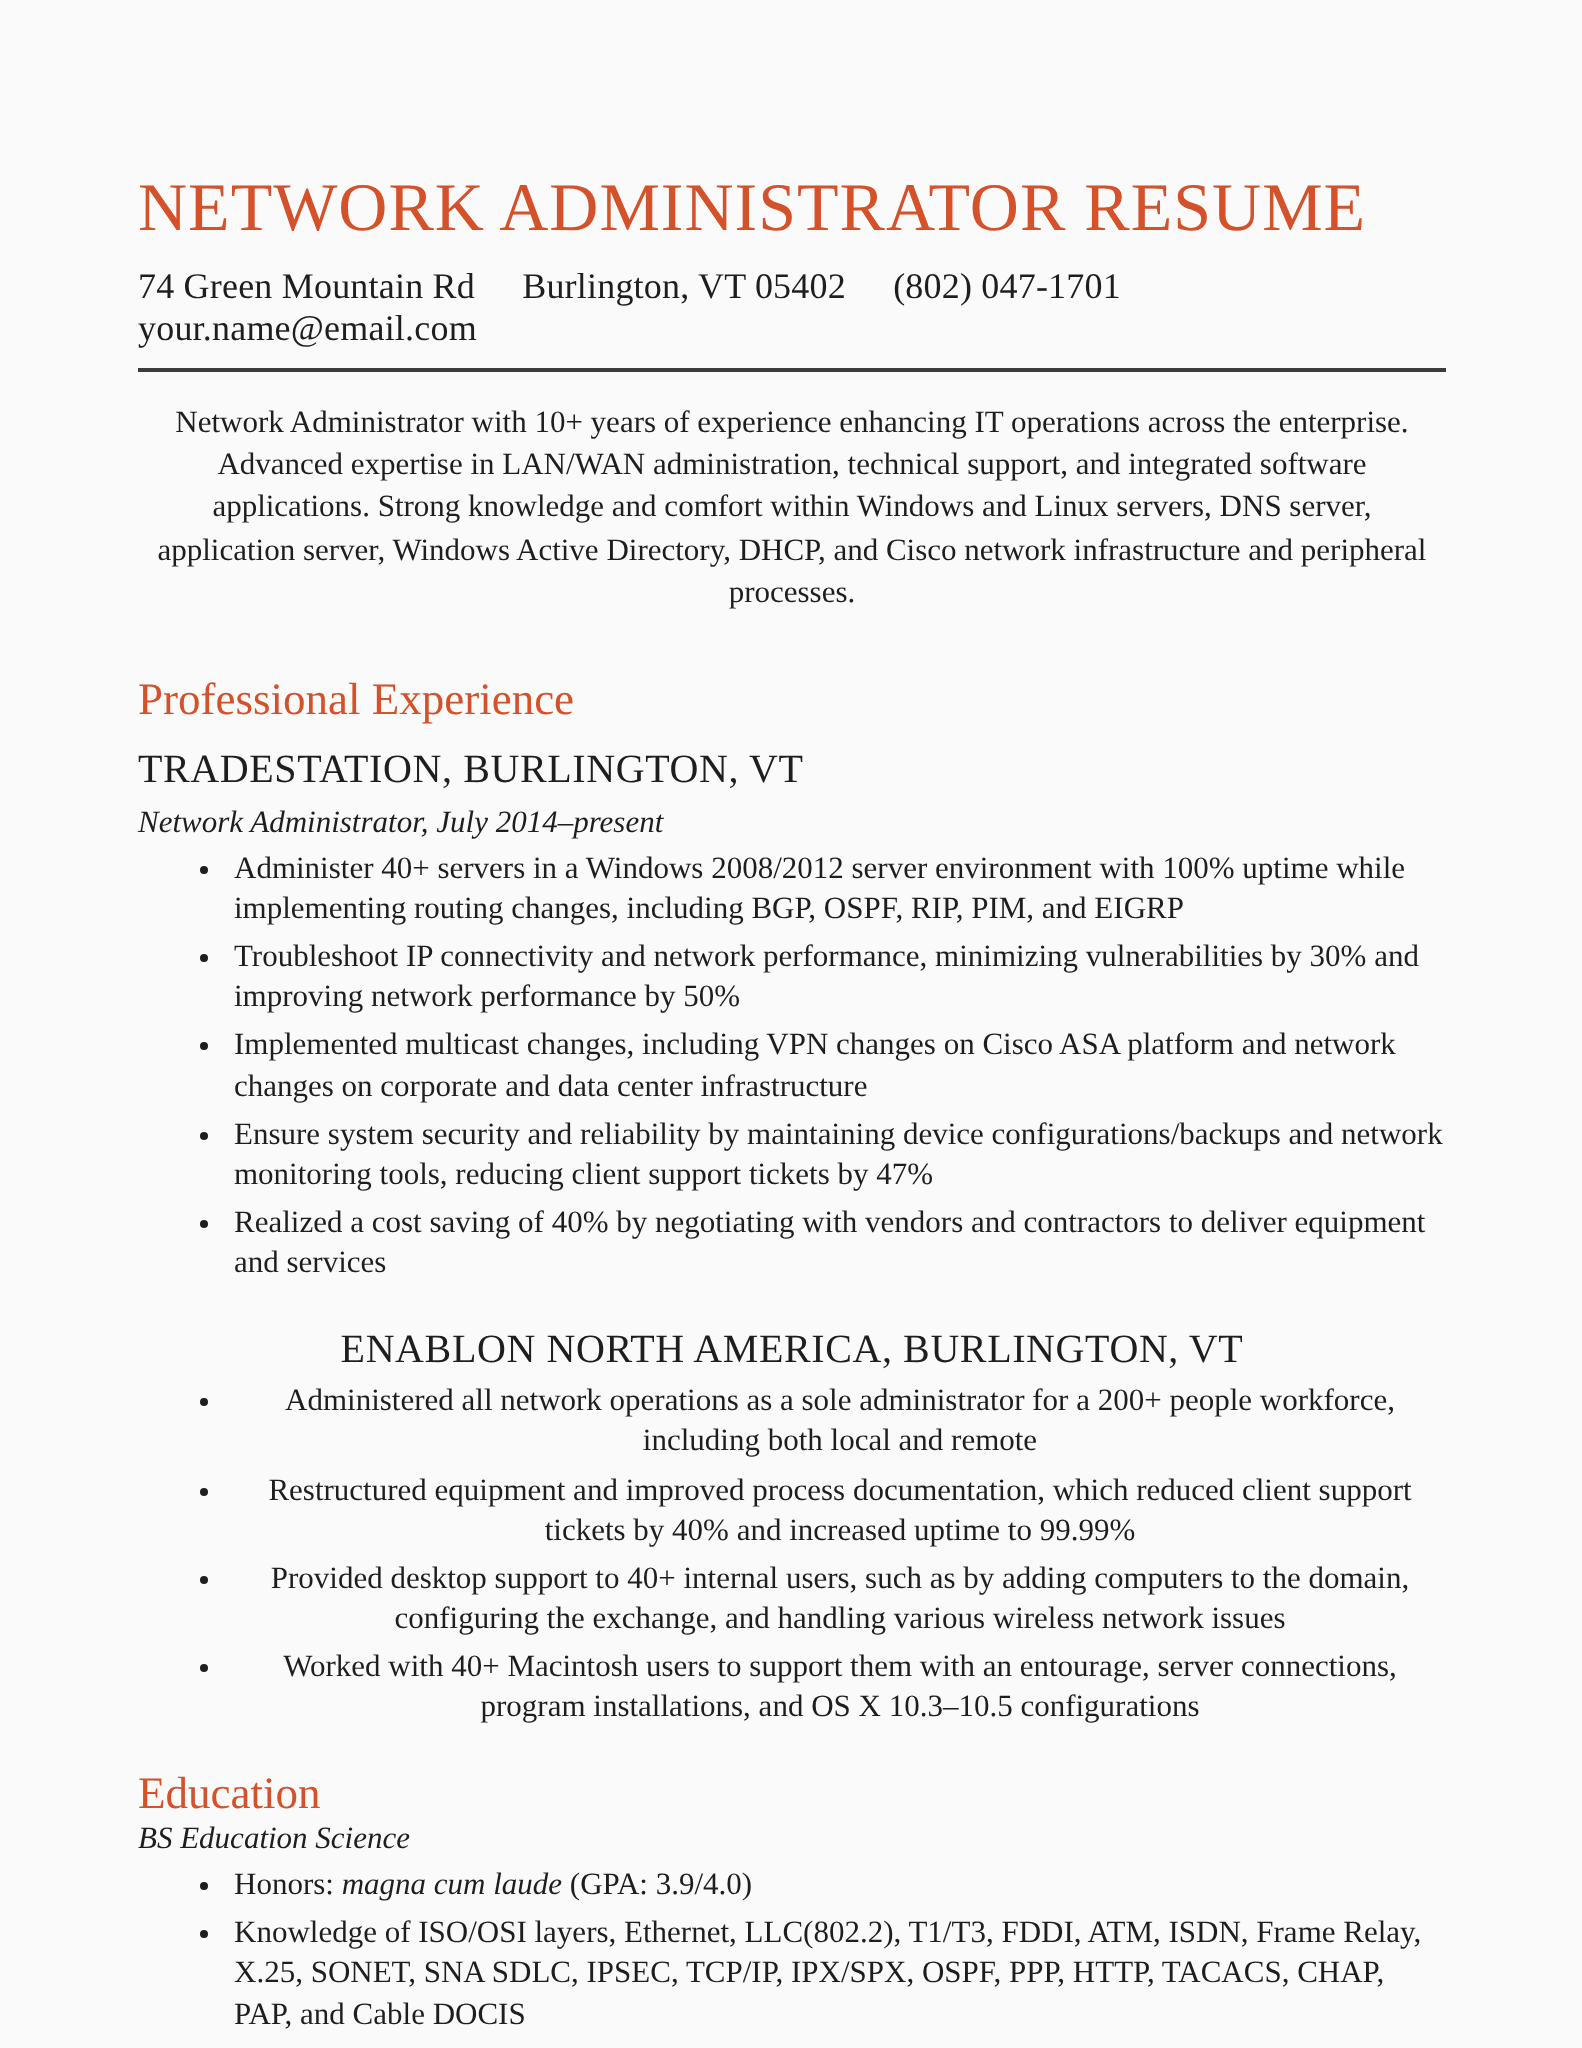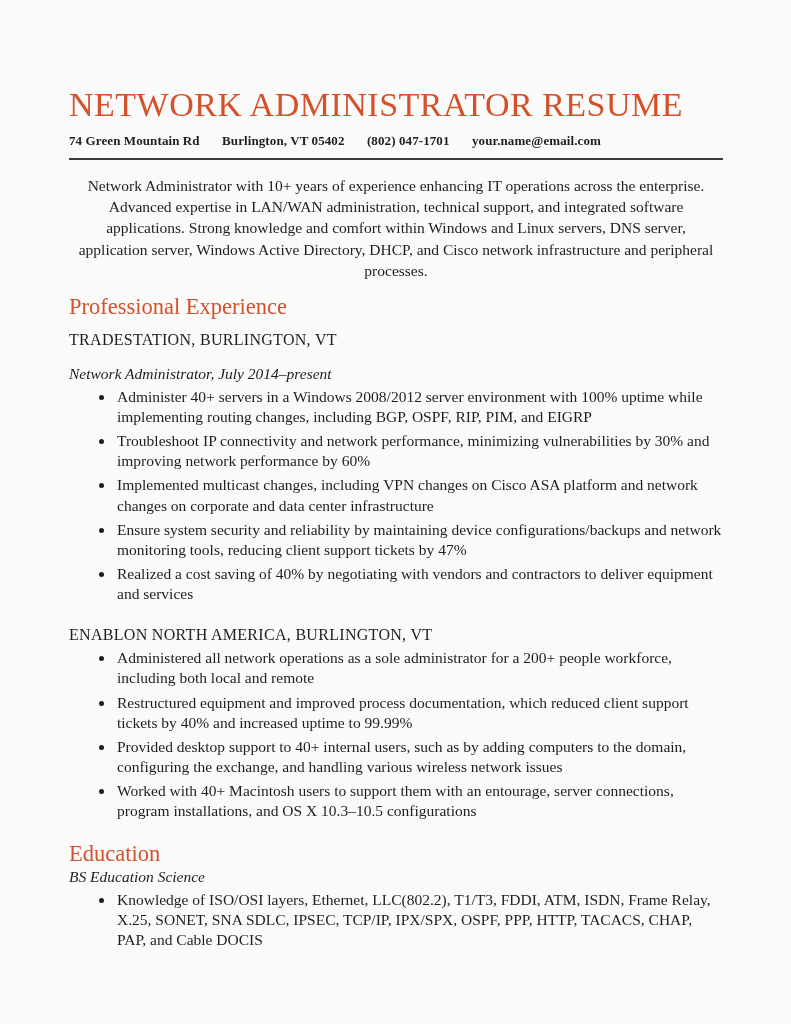--- a/index.html
+++ b/index.html
@@ -24,22 +24,22 @@
     font-family:"Liberation Serif","DejaVu Serif",serif;
     font-weight:normal;
     font-size:34px;
     line-height:1;
     letter-spacing:0.5px;
     color:var(--accent);
     white-space:nowrap;
   }
   .contact{
     margin-top:11px;
-    font-size:13px;
-    font-weight:bold;
+    font-size:18px;
+    font-weight:normal;
     letter-spacing:0.1px;
   }
   .contact span{margin-right:19px;}
   .contact span:last-child{margin-right:0;}
   .rule{
     margin-top:9px;
     border:none;
     border-top:2px solid var(--divider);
     height:0;
   }
@@ -47,45 +47,45 @@
     margin:15px 1px 0;
     text-align:center;
     font-size:15.5px;
     line-height:1.37;
   }
   .section-heading{
     font-weight:normal;
     font-size:22.5px;
     line-height:1.1;
     color:var(--accent);
-    margin-top:14px;
+    margin-top:31px;
   }
   .section-heading.spaced{margin-top:21px;}
   .employer{
     margin-top:11px;
-    font-size:16px;
+    font-size:20px;
     letter-spacing:0.3px;
   }
   .role{
     font-style:italic;
     font-size:15.5px;
-    margin-top:16px;
+    margin-top:6px;
   }
   ul.bullets{
     margin-top:4px;
     padding-left:46px;
     list-style:disc outside;
   }
   ul.bullets li{
     font-size:15.5px;
     line-height:1.3;
     margin-top:4px;
     padding-left:2px;
   }
-  .job + .job{margin-top:22px;}
+  .job + .job{margin-top:22px;text-align:center;}
   .degree{
     font-style:italic;
     font-size:15.5px;
     margin-top:1px;
   }
   em.inline-italic{font-style:italic;}
 </style>
 </head>
 <body>
 
@@ -105,41 +105,44 @@
   <p class="summary">Network Administrator with 10+ years of experience enhancing IT operations across the enterprise. Advanced expertise in LAN/WAN administration, technical support, and integrated software applications. Strong knowledge and comfort within Windows and Linux servers, DNS server, application server, Windows Active Directory, DHCP, and Cisco network infrastructure and peripheral processes.</p>
 
   <section>
     <h2 class="section-heading">Professional Experience</h2>
 
     <div class="job">
       <div class="employer">TRADESTATION, BURLINGTON, VT</div>
       <div class="role">Network Administrator, July 2014–present</div>
       <ul class="bullets">
         <li>Administer 40+ servers in a Windows 2008/2012 server environment with 100% uptime while implementing routing changes, including BGP, OSPF, RIP, PIM, and EIGRP</li>
-        <li>Troubleshoot IP connectivity and network performance, minimizing vulnerabilities by 30% and improving network performance by 60%</li>
+        <li>Troubleshoot IP connectivity and network performance, minimizing vulnerabilities by 30% and improving network performance by 50%</li>
         <li>Implemented multicast changes, including VPN changes on Cisco ASA platform and network changes on corporate and data center infrastructure</li>
         <li>Ensure system security and reliability by maintaining device configurations/backups and network monitoring tools, reducing client support tickets by 47%</li>
         <li>Realized a cost saving of 40% by negotiating with vendors and contractors to deliver equipment and services</li>
       </ul>
     </div>
 
     <div class="job">
       <div class="employer">ENABLON NORTH AMERICA, BURLINGTON, VT</div>
       <ul class="bullets">
         <li>Administered all network operations as a sole administrator for a 200+ people workforce, including both local and remote</li>
         <li>Restructured equipment and improved process documentation, which reduced client support tickets by 40% and increased uptime to 99.99%</li>
         <li>Provided desktop support to 40+ internal users, such as by adding computers to the domain, configuring the exchange, and handling various wireless network issues</li>
         <li>Worked with 40+ Macintosh users to support them with an entourage, server connections, program installations, and OS X 10.3–10.5 configurations</li>
       </ul>
     </div>
   </section>
 
   <section>
     <h2 class="section-heading spaced">Education</h2>
     <div class="degree">BS Education Science</div>
+    <ul class="bullets">
+      <li><span>Honors: </span><em class="inline-italic">magna cum laude</em><span> (GPA: 3.9/4.0)</span></li>
+    </ul>
   </section>
 
   <section>
     <ul class="bullets">
       <li>Knowledge of ISO/OSI layers, Ethernet, LLC(802.2), T1/T3, FDDI, ATM, ISDN, Frame Relay, X.25, SONET, SNA SDLC, IPSEC, TCP/IP, IPX/SPX, OSPF, PPP, HTTP, TACACS, CHAP, PAP, and Cable DOCIS</li>
     </ul>
   </section>
 
 </div>
 

